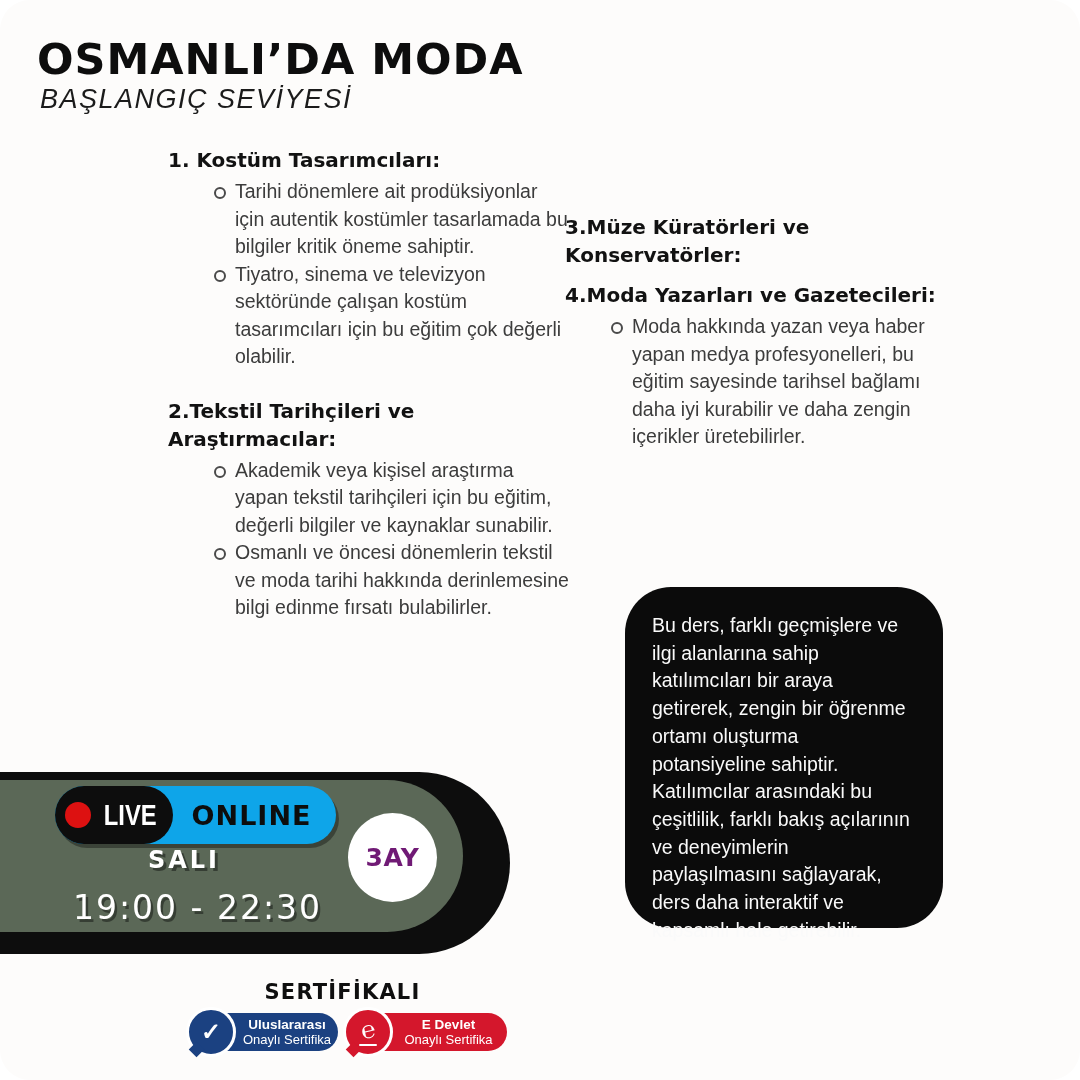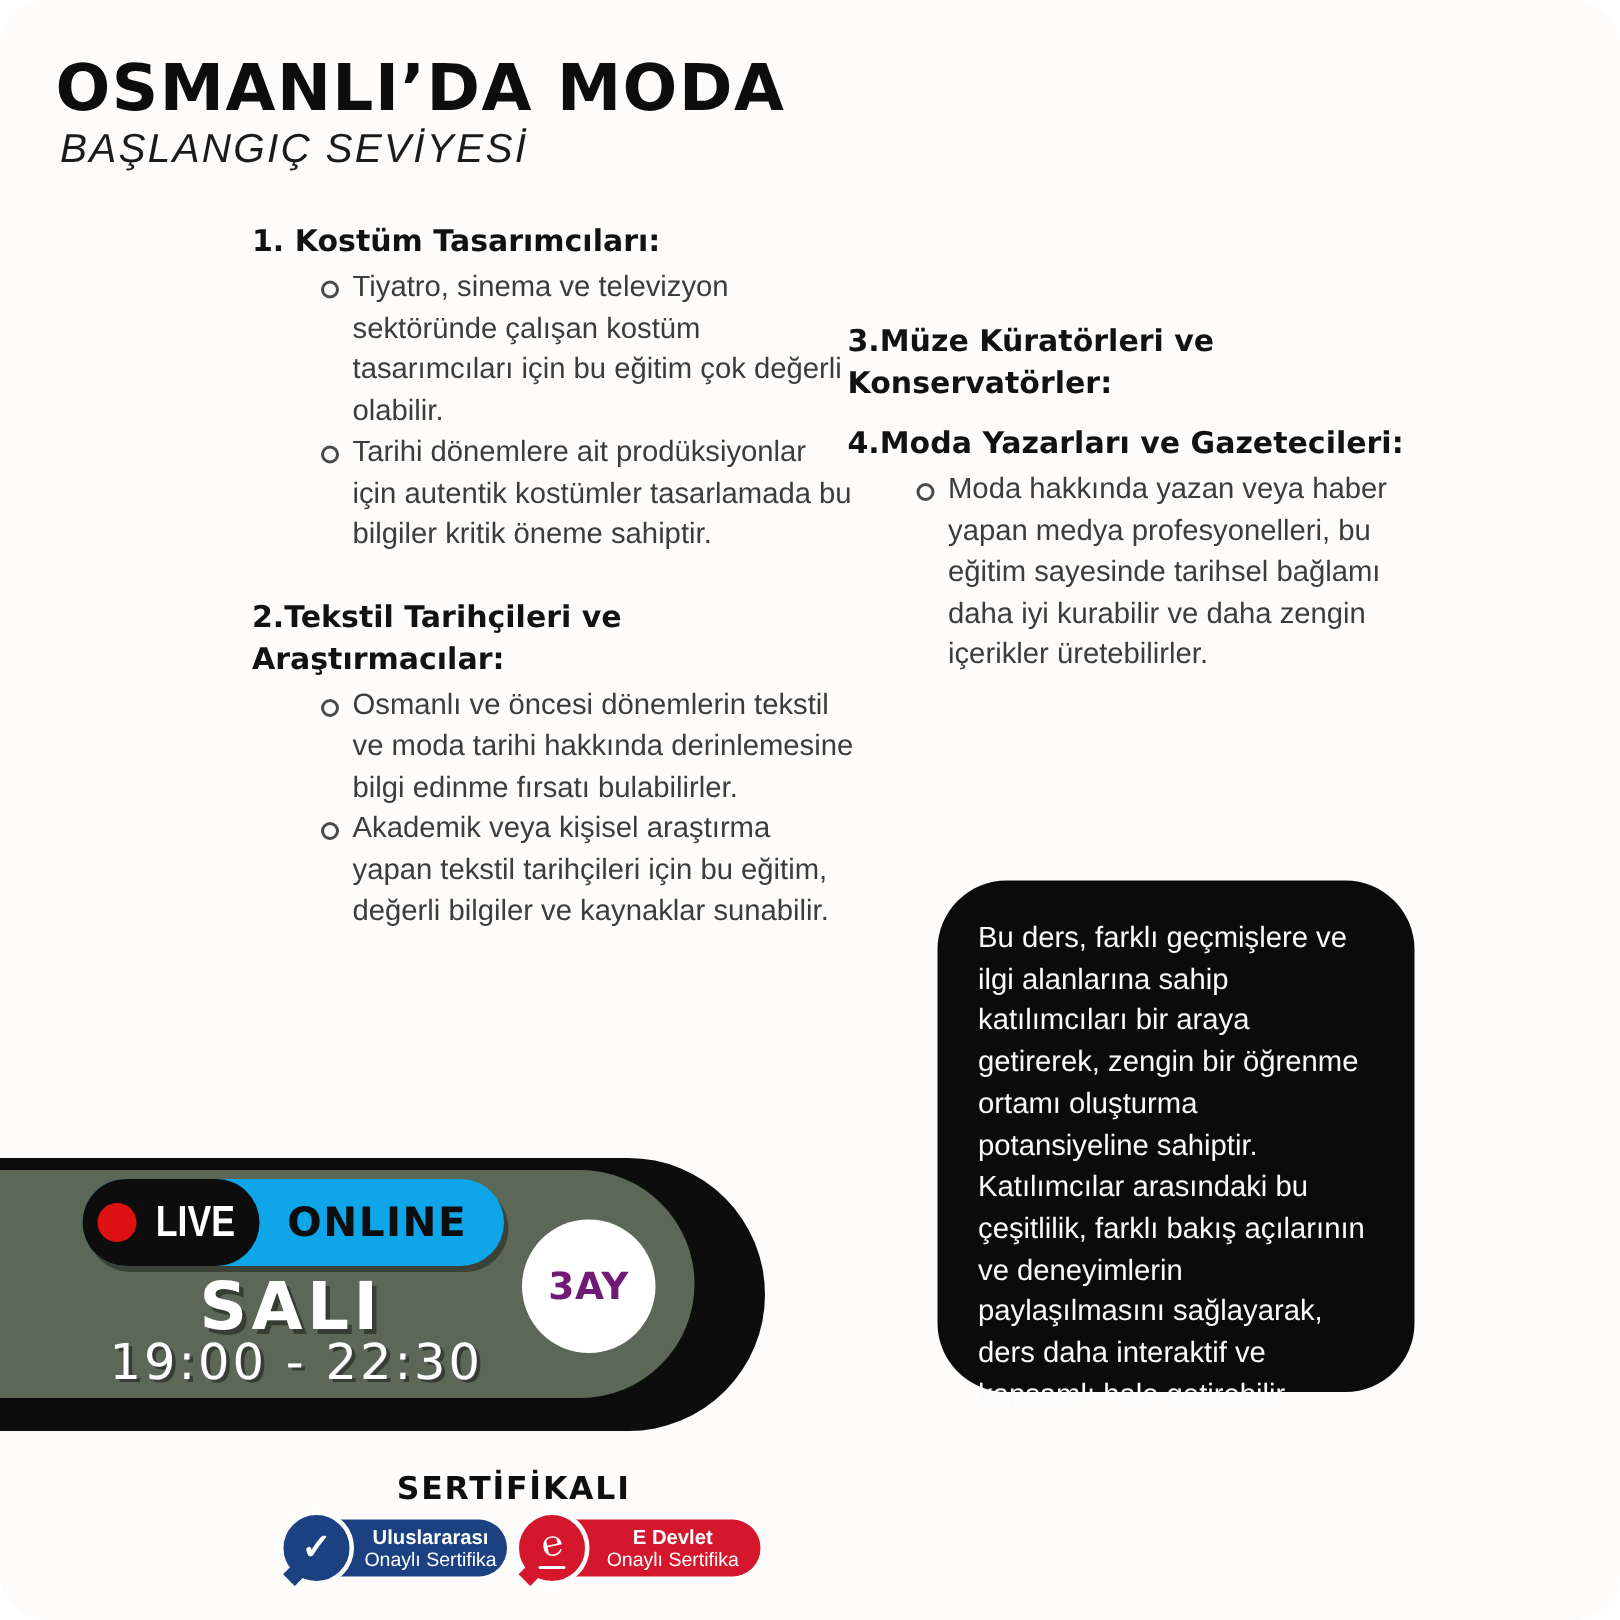--- a/index.html
+++ b/index.html
@@ -74,22 +74,22 @@
   .live-text{
     color:#ffffff;font-family:"Liberation Sans",sans-serif;font-weight:bold;
     font-size:29px;transform:scaleX(.82);letter-spacing:0;
   }
   .online-text{
     flex:1;display:flex;align-items:center;justify-content:center;
     font-family:"DejaVu Sans",sans-serif;font-weight:bold;
     font-size:27px;letter-spacing:1px;color:#0d0d0d;padding-right:6px;
   }
   .sched-day{
-    position:absolute;left:59px;top:846px;width:270px;text-align:center;
-    font-family:"DejaVu Sans",sans-serif;font-weight:bold;font-size:44px;
+    position:absolute;left:49px;top:846px;width:270px;text-align:center;
+    font-family:"DejaVu Sans",sans-serif;font-weight:bold;font-size:24px;
     letter-spacing:3px;color:#ffffff;text-shadow:3px 3px 0 rgba(0,0,0,.4);
   }
   .sched-time{
     position:absolute;left:25px;top:888px;width:345px;text-align:center;
     font-family:"DejaVu Sans",sans-serif;font-weight:400;font-size:33px;
     letter-spacing:2px;color:#ffffff;text-shadow:2.5px 2.5px 0 rgba(0,0,0,.4);
   }
   .duration-circle{
     position:absolute;left:348px;top:813px;width:89px;height:89px;border-radius:50%;
     background:#ffffff;display:flex;align-items:center;justify-content:center;
@@ -133,30 +133,30 @@
 <div class="poster">
 
   <h1 class="title">OSMANLI’DA MODA</h1>
   <div class="subtitle">BAŞLANGIÇ SEVİYESİ</div>
 
   <section class="col col-left">
 
     <div class="group">
       <h3>1. Kostüm Tasarımcıları:</h3>
       <ul>
+        <li>Tarihi dönemlere ait prodüksiyonlar için autentik kostümler tasarlamada bu bilgiler kritik öneme sahiptir.</li>
         <li>Tiyatro, sinema ve televizyon sektöründe çalışan kostüm tasarımcıları için bu eğitim çok değerli olabilir.</li>
-        <li>Tarihi dönemlere ait prodüksiyonlar için autentik kostümler tasarlamada bu bilgiler kritik öneme sahiptir.</li>
       </ul>
     </div>
 
     <div class="group">
       <h3>2.Tekstil Tarihçileri ve Araştırmacılar:</h3>
       <ul>
+        <li>Akademik veya kişisel araştırma yapan tekstil tarihçileri için bu eğitim, değerli bilgiler ve kaynaklar sunabilir.</li>
         <li>Osmanlı ve öncesi dönemlerin tekstil ve moda tarihi hakkında derinlemesine bilgi edinme fırsatı bulabilirler.</li>
-        <li>Akademik veya kişisel araştırma yapan tekstil tarihçileri için bu eğitim, değerli bilgiler ve kaynaklar sunabilir.</li>
       </ul>
     </div>
   </section>
 
   <section class="col col-right">
     <div class="group">
       <h3>3.Müze Küratörleri ve Konservatörler:</h3>
     </div>
 
     <div class="group">

